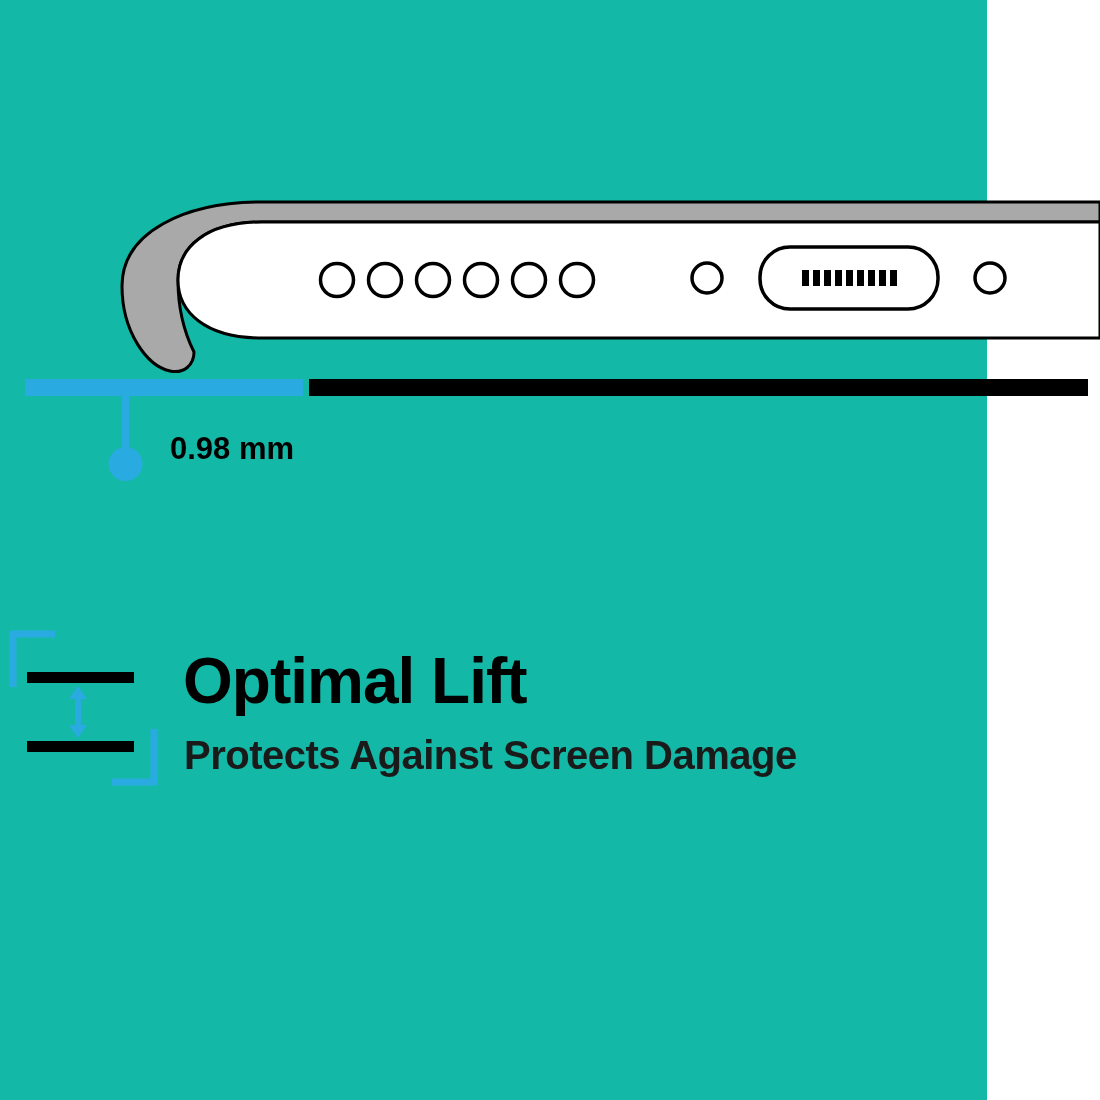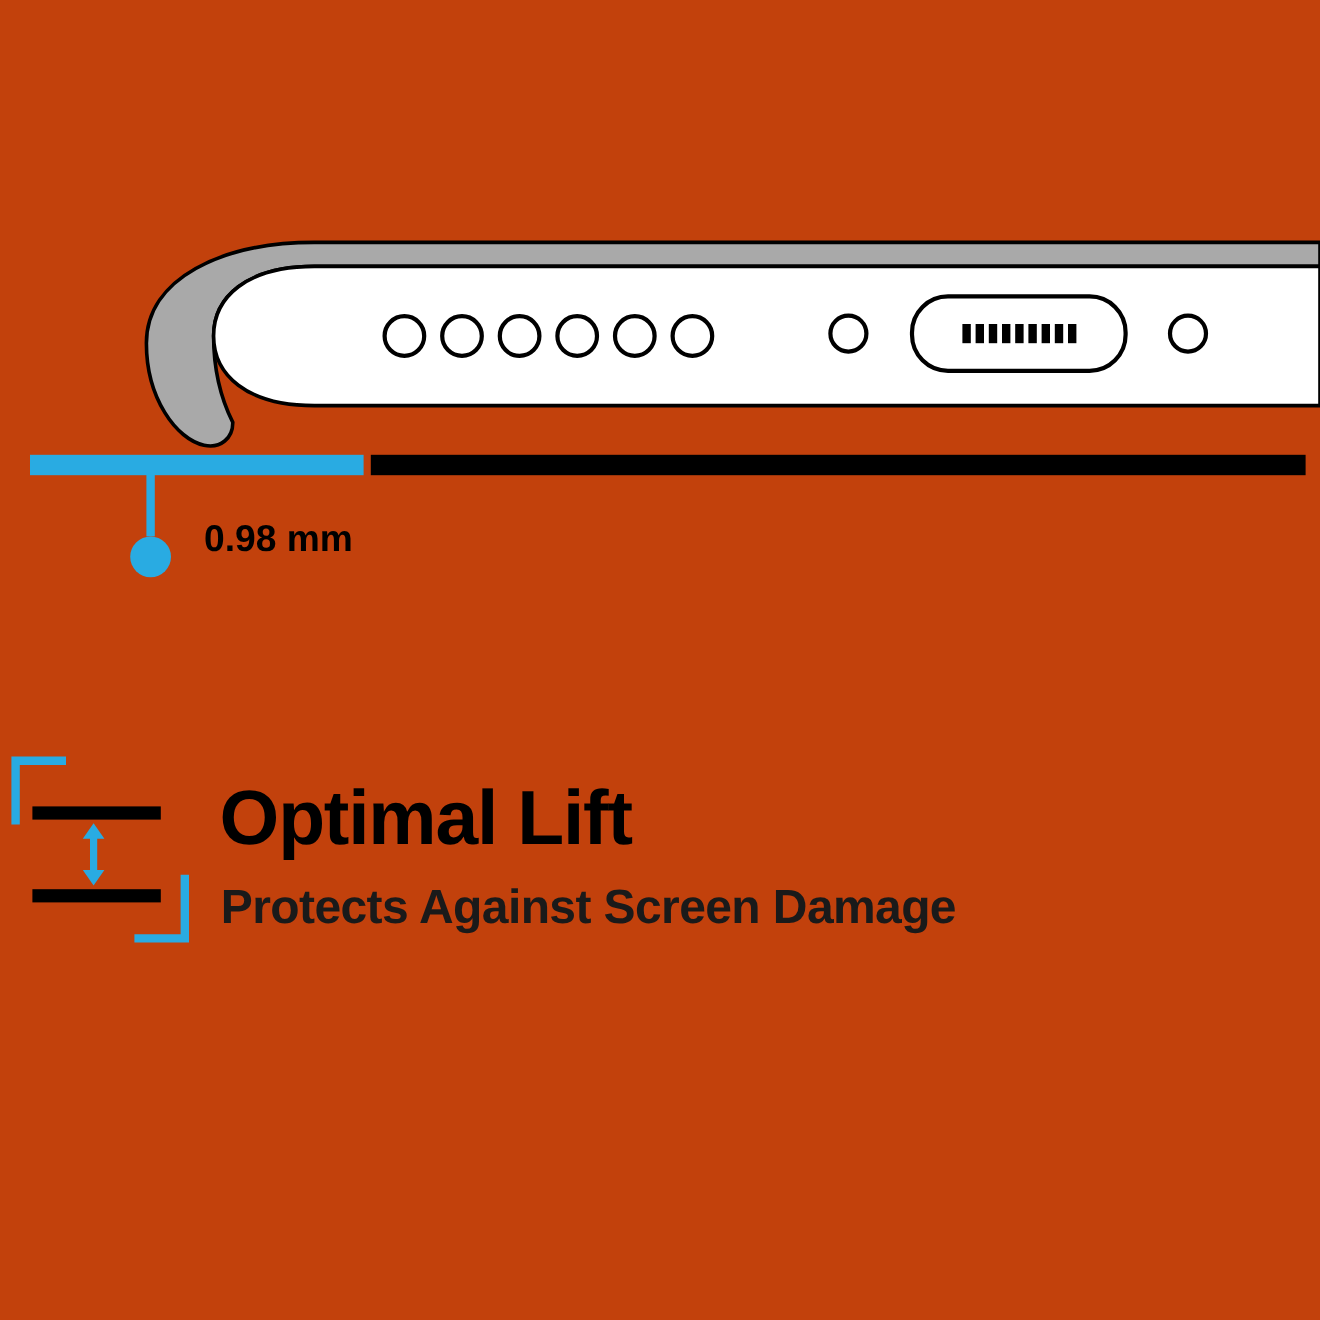--- a/index.html
+++ b/index.html
@@ -6,23 +6,23 @@
     margin: 0;
     padding: 0;
     background: #ffffff;
     width: 1100px;
     height: 1100px;
     overflow: hidden;
     font-family: "Liberation Sans", sans-serif;
   }
   .stage {
     position: relative;
-    width: 1100px;
+    width: 987px;
     height: 1100px;
-    background: #c2410c;
+    background: #14b8a6;
   }
   svg { display: block; }
   .measure-label {
     font-family: "Liberation Sans", sans-serif;
     font-weight: bold;
     font-size: 31px;
     fill: #000000;
   }
   .feature-title {
     font-family: "Liberation Sans", sans-serif;

